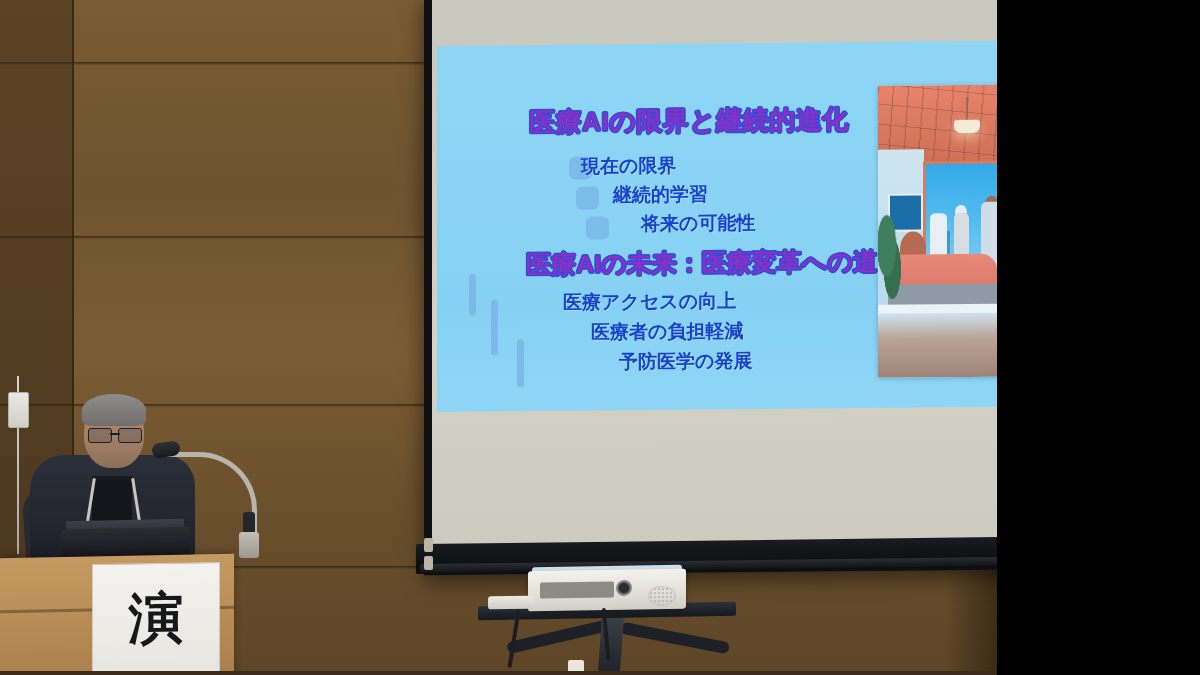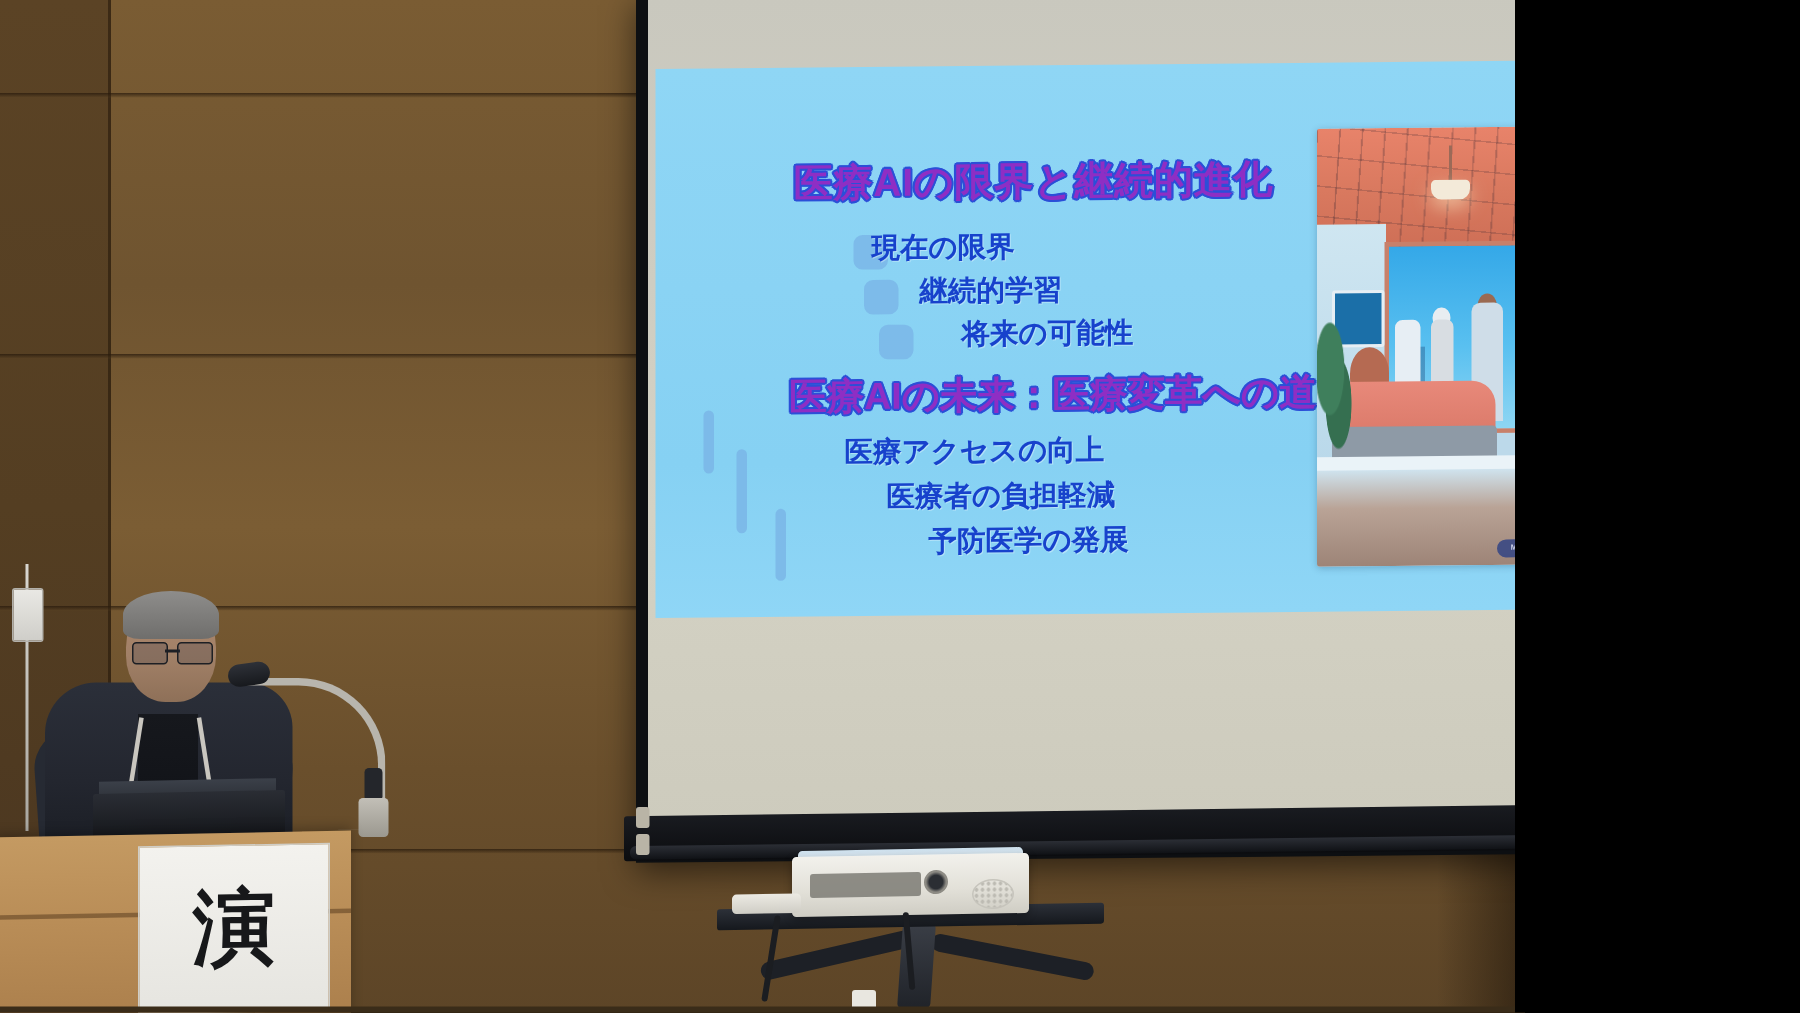--- a/index.html
+++ b/index.html
@@ -1,20 +1,19 @@
 <!DOCTYPE html>
 <html><head>
 <meta charset="utf-8">
 <style>
   html,body{margin:0;padding:0;background:#000;}
   .stage{
     position:relative;width:997px;height:675px;overflow:hidden;
     font-family:"Liberation Sans","DejaVu Sans",sans-serif;
     background:#6b4f2a;
-    padding-left:13px;
   }
   
   .wall{position:absolute;inset:0;
     background:
       linear-gradient(180deg,#7a5c33 0%,#6f5430 28%,#7b5d34 52%,#6a4f2c 76%,#5d4527 100%);
   }
   .wall-left{position:absolute;left:0;top:0;width:74px;height:675px;
     background:linear-gradient(180deg,#5b4325 0%,#543e22 50%,#4a3620 100%);}
   .wall-seam{position:absolute;left:0;right:0;height:3px;
     background:linear-gradient(180deg,rgba(40,26,12,.75),rgba(90,66,36,.25));}

